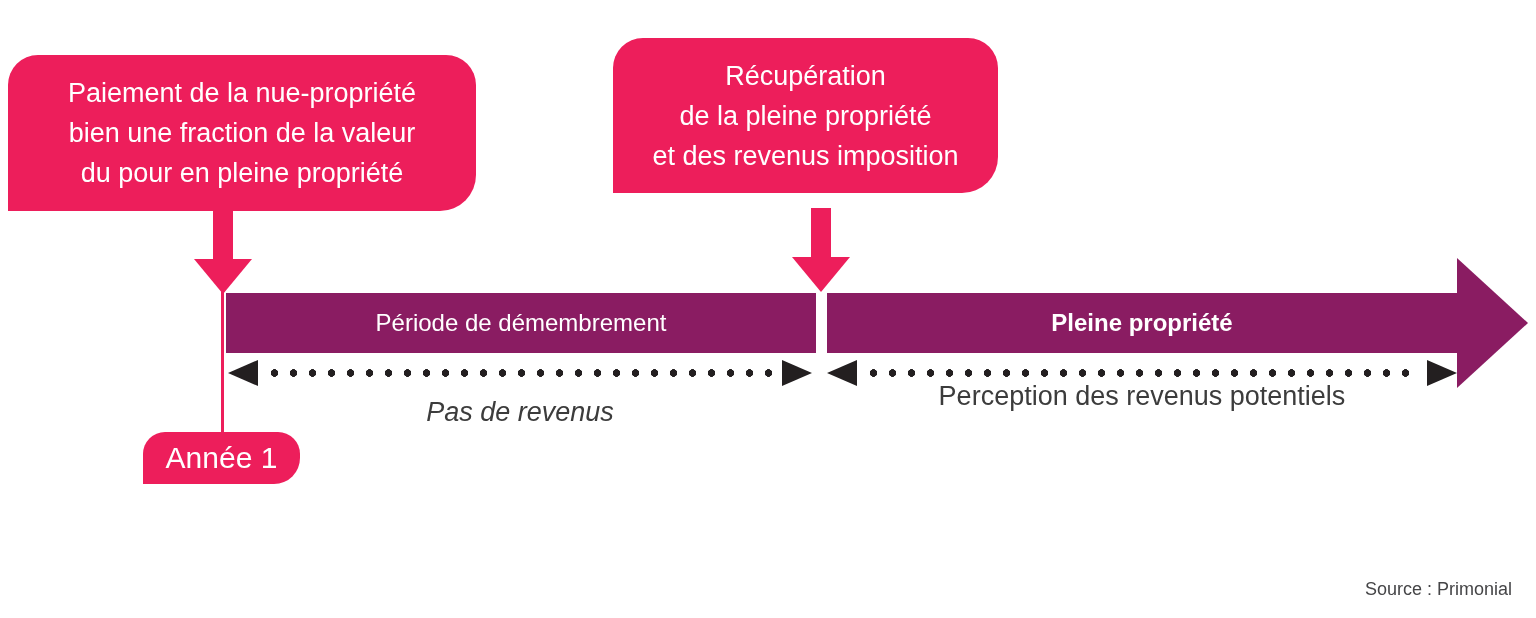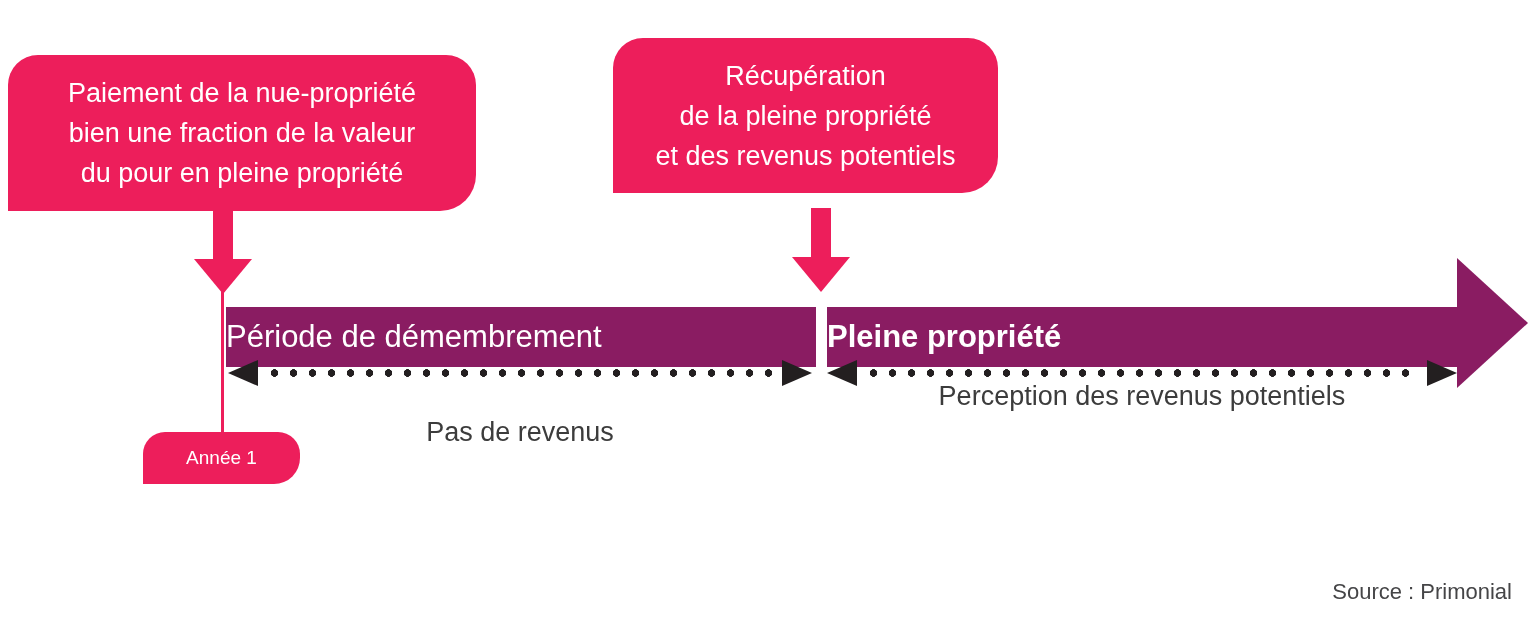--- a/index.html
+++ b/index.html
@@ -34,22 +34,22 @@
   }
   #arrow-1{ left:194px; top:210px; }
   #arrow-2{ left:792px; top:208px; }
 
   
   #year-line{ position:absolute; left:221px; top:290px; width:3px; height:142px; background:var(--pink); }
 
   
   .bar{
     position:absolute; top:293px; height:60px; background:var(--purple);
-    color:#fff; display:flex; align-items:center; 
-    font-size:31px; white-space:nowrap;margin-top:14px;
+    color:#fff; display:flex; align-items:center; justify-content:center;
+    font-size:24px; white-space:nowrap;
   }
   #bar-1{ left:226px; width:590px; }
   #bar-2{ left:827px; width:630px;font-weight:bold; }
   #bar-head{
     position:absolute; left:1457px; top:258px; width:0; height:0;
     border-top:65px solid transparent; border-bottom:65px solid transparent;
     border-left:71px solid var(--purple);
   }
 
   
@@ -67,48 +67,48 @@
   .dotted-arrow .dots{
     flex:1 1 auto; height:8px; margin:0 7px;
     background-image:radial-gradient(circle closest-side, var(--dots) 90%, transparent 100%);
     background-size:19px 8px; background-repeat:repeat-x; background-position:left center;
   }
   #dotted-1{ left:228px; width:584px; }
   #dotted-2{ left:827px; width:630px; }
 
   
   .notes{ position:absolute; text-align:center; color:var(--text); font-size:27px; line-height:41px; }
-  #notes-1{ left:228px; top:412px; width:584px; }
+  #notes-1{ left:228px; top:392px; width:584px;font-style:italic; }
   #notes-2{ left:827px; top:376px; width:630px; }
 
   
   #annee-marker{
     position:absolute; left:143px; top:432px; width:157px; height:52px;
     background:var(--pink); color:#fff; border-radius:22px 22px 26px 0;
-    display:flex; align-items:center; justify-content:center; font-size:19px;
+    display:flex; align-items:center; justify-content:center; font-size:30px;
   }
 
   
-  #source-caption{ position:absolute; right:24px; top:579px; font-size:22px; color:var(--text-soft); }
+  #source-caption{ position:absolute; right:24px; top:579px; font-size:18px; color:var(--text-soft); }
 </style>
 </head>
 <body>
 
 <div id="canvas">
 
   <div class="callout" id="callout-1">
     <div class="line">Paiement de la nue-propriété</div>
     <div class="line">bien une fraction de la valeur</div>
     <div class="line">du pour en pleine propriété</div>
   </div>
 
   <div class="callout" id="callout-2">
     <div class="line">Récupération</div>
     <div class="line">de la pleine propriété</div>
-    <div class="line">et des revenus potentiels</div>
+    <div class="line">et des revenus imposition</div>
   </div>
 
   <div class="down-arrow" id="arrow-1">
     <div class="shaft"></div>
     <div class="head"></div>
   </div>
   <div class="down-arrow" id="arrow-2">
     <div class="shaft"></div>
     <div class="head"></div>
   </div>

